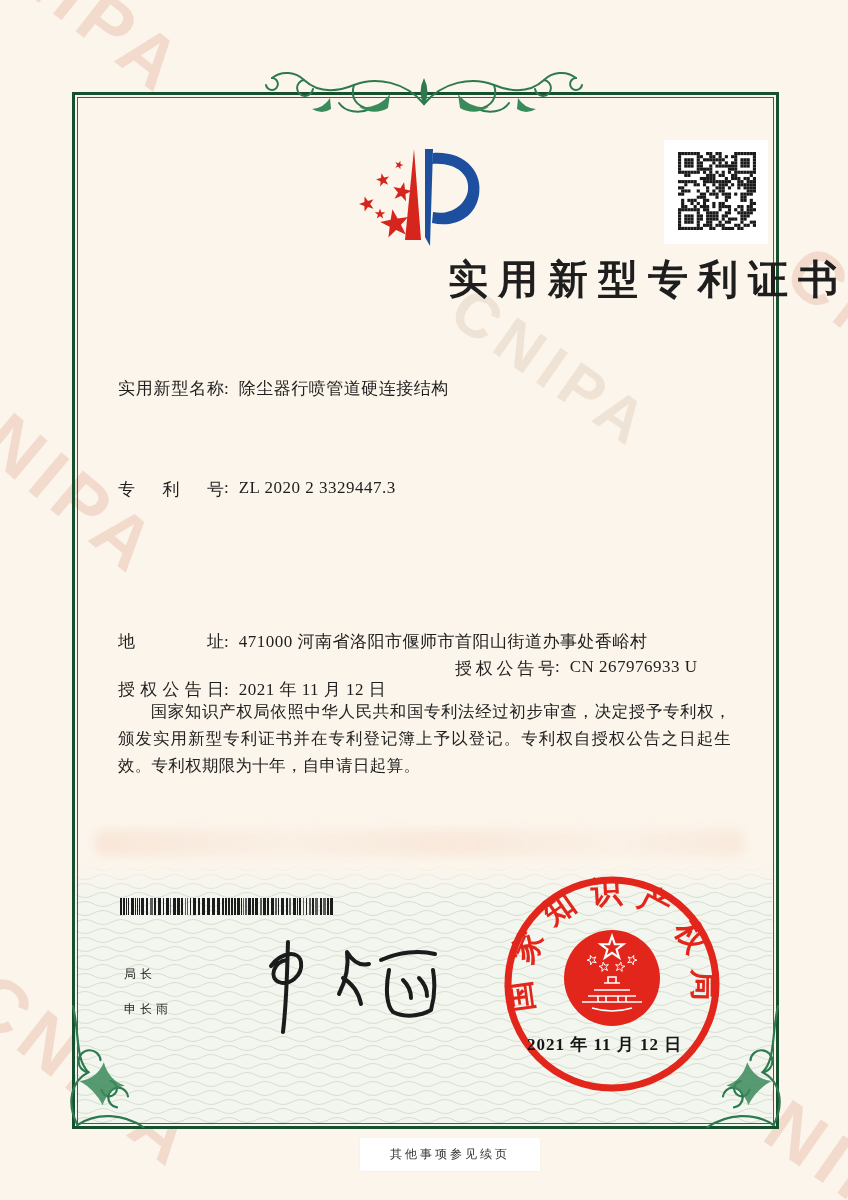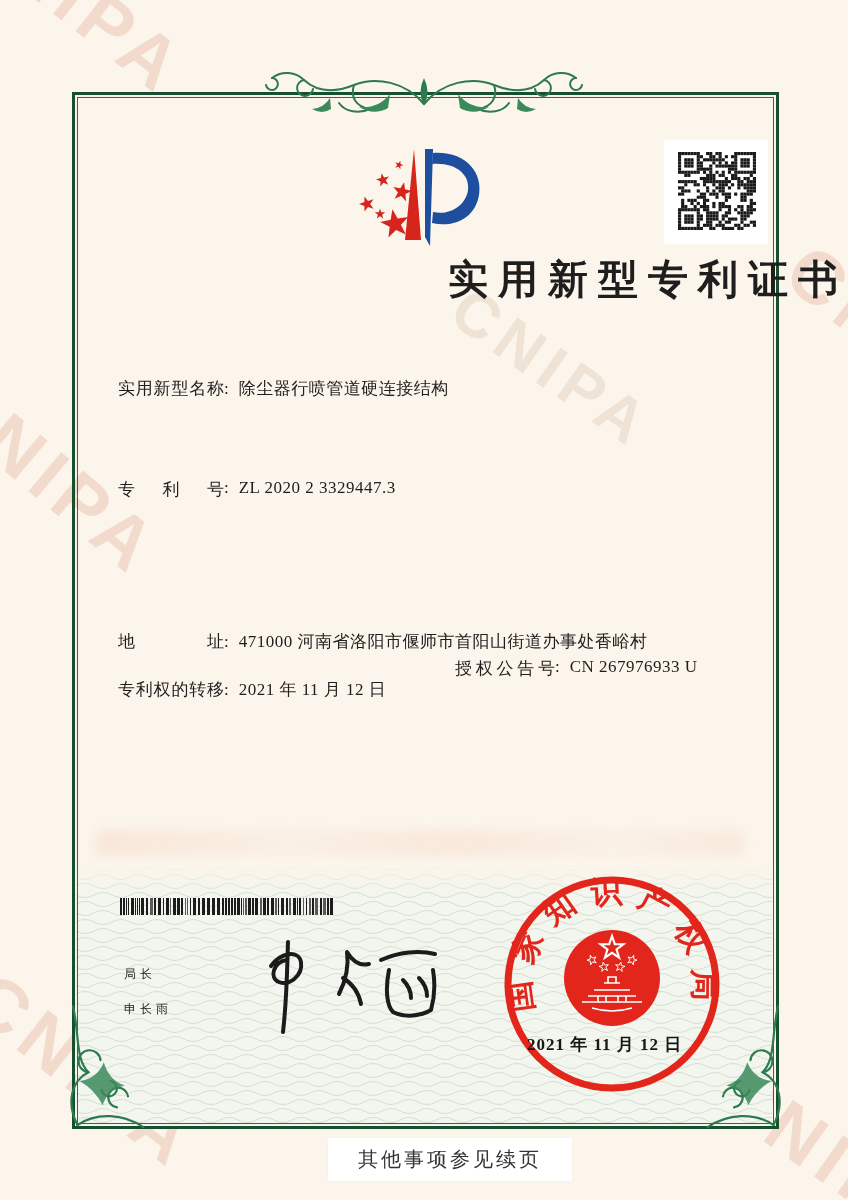--- a/index.html
+++ b/index.html
@@ -67,21 +67,21 @@
   .seal-date{
     position:absolute;left:527px;top:1033px;font-size:17px;letter-spacing:1px;
     color:#161616;z-index:5;white-space:nowrap;font-weight:bold;
   }
   .page-num{
     position:absolute;left:72px;top:1090px;width:707px;text-align:center;
     font-size:15px;letter-spacing:2px;z-index:2;
   }
   .note-box{
     position:absolute;left:450px;top:1138px;transform:translateX(-50%);
-    background:#ffffff;padding:8px 30px;font-size:20px;letter-spacing:3px;
+    background:#ffffff;padding:8px 30px;font-size:12px;letter-spacing:3px;
     color:#333;z-index:2;white-space:nowrap;box-shadow:0 0 2px rgba(0,0,0,.04);
   }
   .orn{position:absolute;z-index:2;}
 </style>
 </head>
 <body>
 
 <div class="page">
 
   <span class="wm" style="left:-60px;top:-46px;transform:rotate(38deg);">CNIPA</span>
@@ -535,27 +535,28 @@
   <div class="field" style="top:356px">
     <span class="f-label">实用新型名称</span><span class="f-colon">:</span><span class="f-value">除尘器行喷管道硬连接结构</span>
   </div>
   <div class="field" style="top:457px">
     <span class="f-label">专利号</span><span class="f-colon">:</span><span class="f-value">ZL 2020 2 3329447.3</span>
   </div>
   <div class="field" style="top:609px">
     <span class="f-label">地址</span><span class="f-colon">:</span><span class="f-value">471000 河南省洛阳市偃师市首阳山街道办事处香峪村</span>
   </div>
   <div class="field" style="top:657px">
-    <span class="f-label">专利权的转移</span><span class="f-colon">:</span><span class="f-value">2021 年 11 月 12 日</span>
+    <span class="f-label">授权公告日</span><span class="f-colon">:</span><span class="f-value">2021 年 11 月 12 日</span>
   </div>
   <div class="field2" style="top:657px">
     <span class="f-label" style="width:100px">授权公告号</span><span class="f-colon">:</span><span class="f-value">CN 267976933 U</span>
   </div>
 
   <div class="body-text">
+    <p>国家知识产权局依照中华人民共和国专利法经过初步审查，决定授予专利权，颁发实用新型专利证书并在专利登记簿上予以登记。专利权自授权公告之日起生效。专利权期限为十年，自申请日起算。</p>
   </div>
 
   <div class="barcode" id="barcode">
       <i style="width: 2px; background: rgb(28, 28, 28); margin-right: 1px;"></i>
       <i style="width: 2px; background: rgb(28, 28, 28); margin-right: 1px;"></i>
       <i style="width: 1px; background: rgb(28, 28, 28); margin-right: 1px;"></i>
       <i style="width: 1px; background: rgb(28, 28, 28); margin-right: 2px;"></i>
       <i style="width: 3px; background: rgb(28, 28, 28); margin-right: 1px;"></i>
       <i style="width: 1px; background: rgb(28, 28, 28); margin-right: 1px;"></i>
       <i style="width: 1px; background: rgb(28, 28, 28); margin-right: 1px;"></i>

